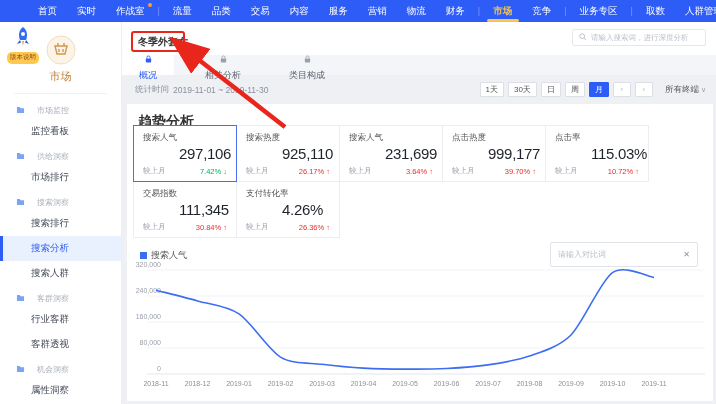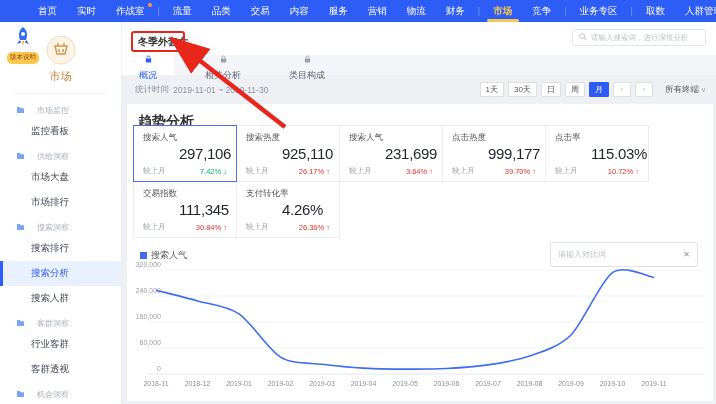--- a/index.html
+++ b/index.html
@@ -127,21 +127,20 @@
           </svg></span>
         <span>市场监控</span>
       </div>
       <div class="side-item">监控看板</div>
       <div class="side-group-header">
         <span><svg width="9" height="8" viewBox="0 0 10 9">
             <path d="M1 1h3.2l1 1.6H9v5.4H1z" fill="#7ba4f5"></path>
           </svg></span>
         <span>供给洞察</span>
       </div>
-      <div class="side-item">市场大盘</div>
       <div class="side-item">市场排行</div>
       <div class="side-group-header">
         <span><svg width="9" height="8" viewBox="0 0 10 9">
             <path d="M1 1h3.2l1 1.6H9v5.4H1z" fill="#7ba4f5"></path>
           </svg></span>
         <span>搜索洞察</span>
       </div>
       <div class="side-item">搜索排行</div>
       <div class="side-item active">搜索分析</div>
       <div class="side-item">搜索人群</div>

